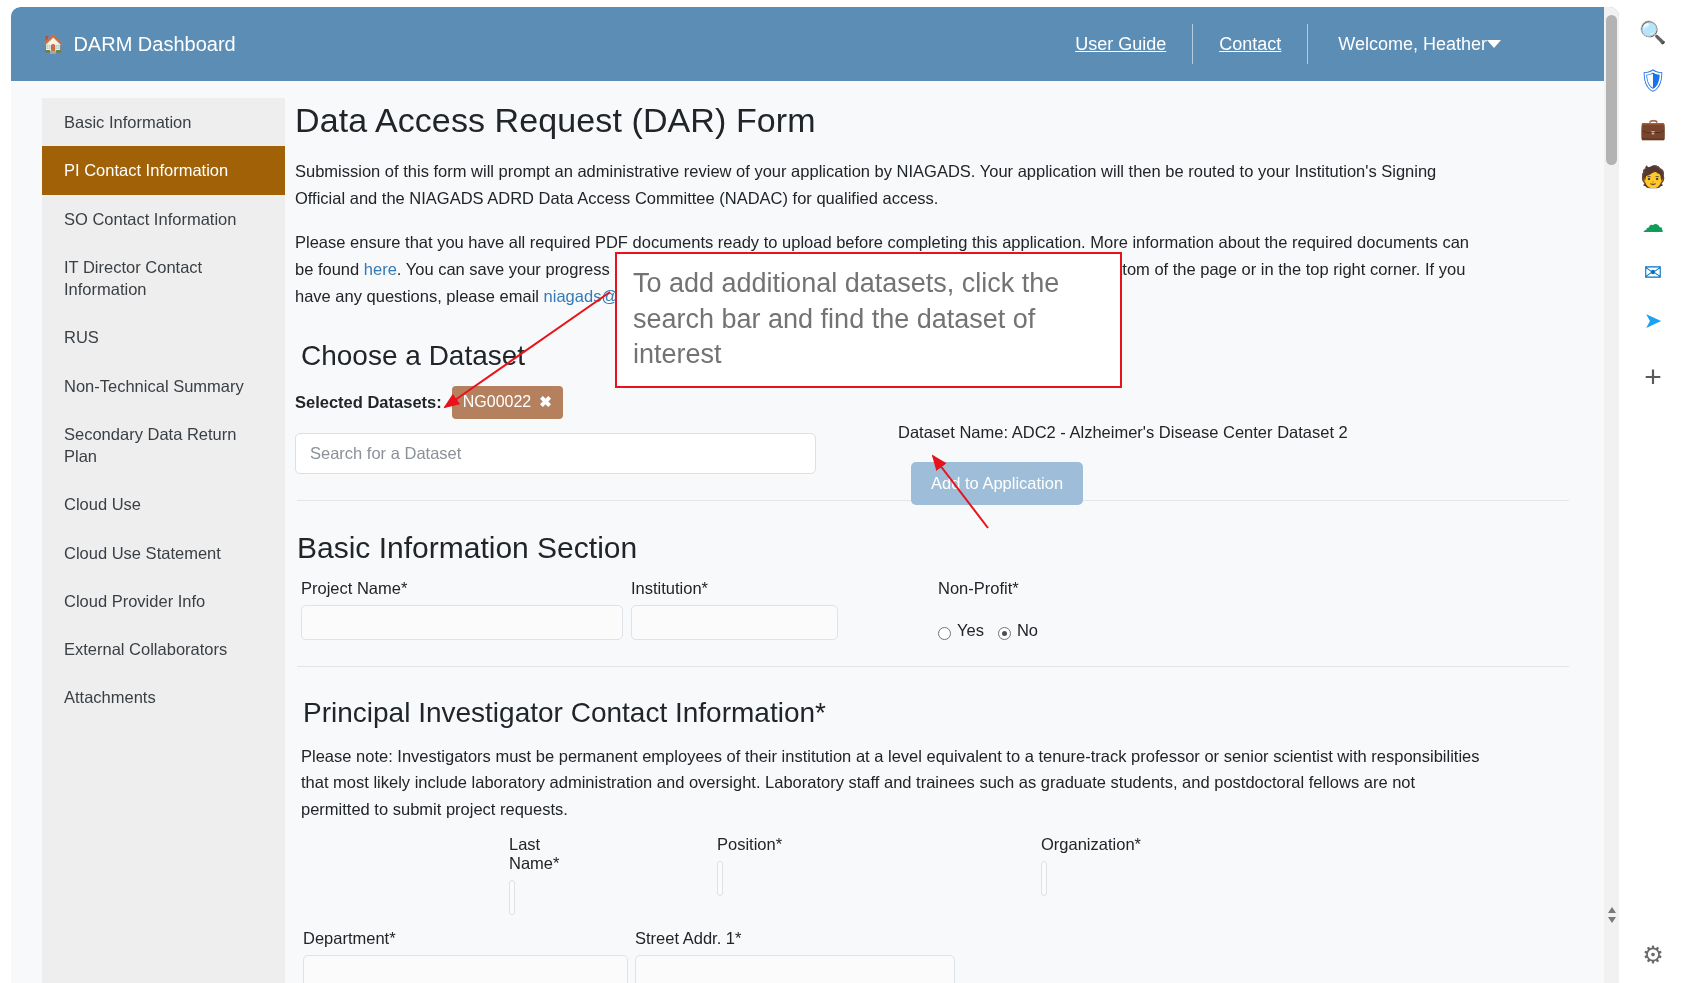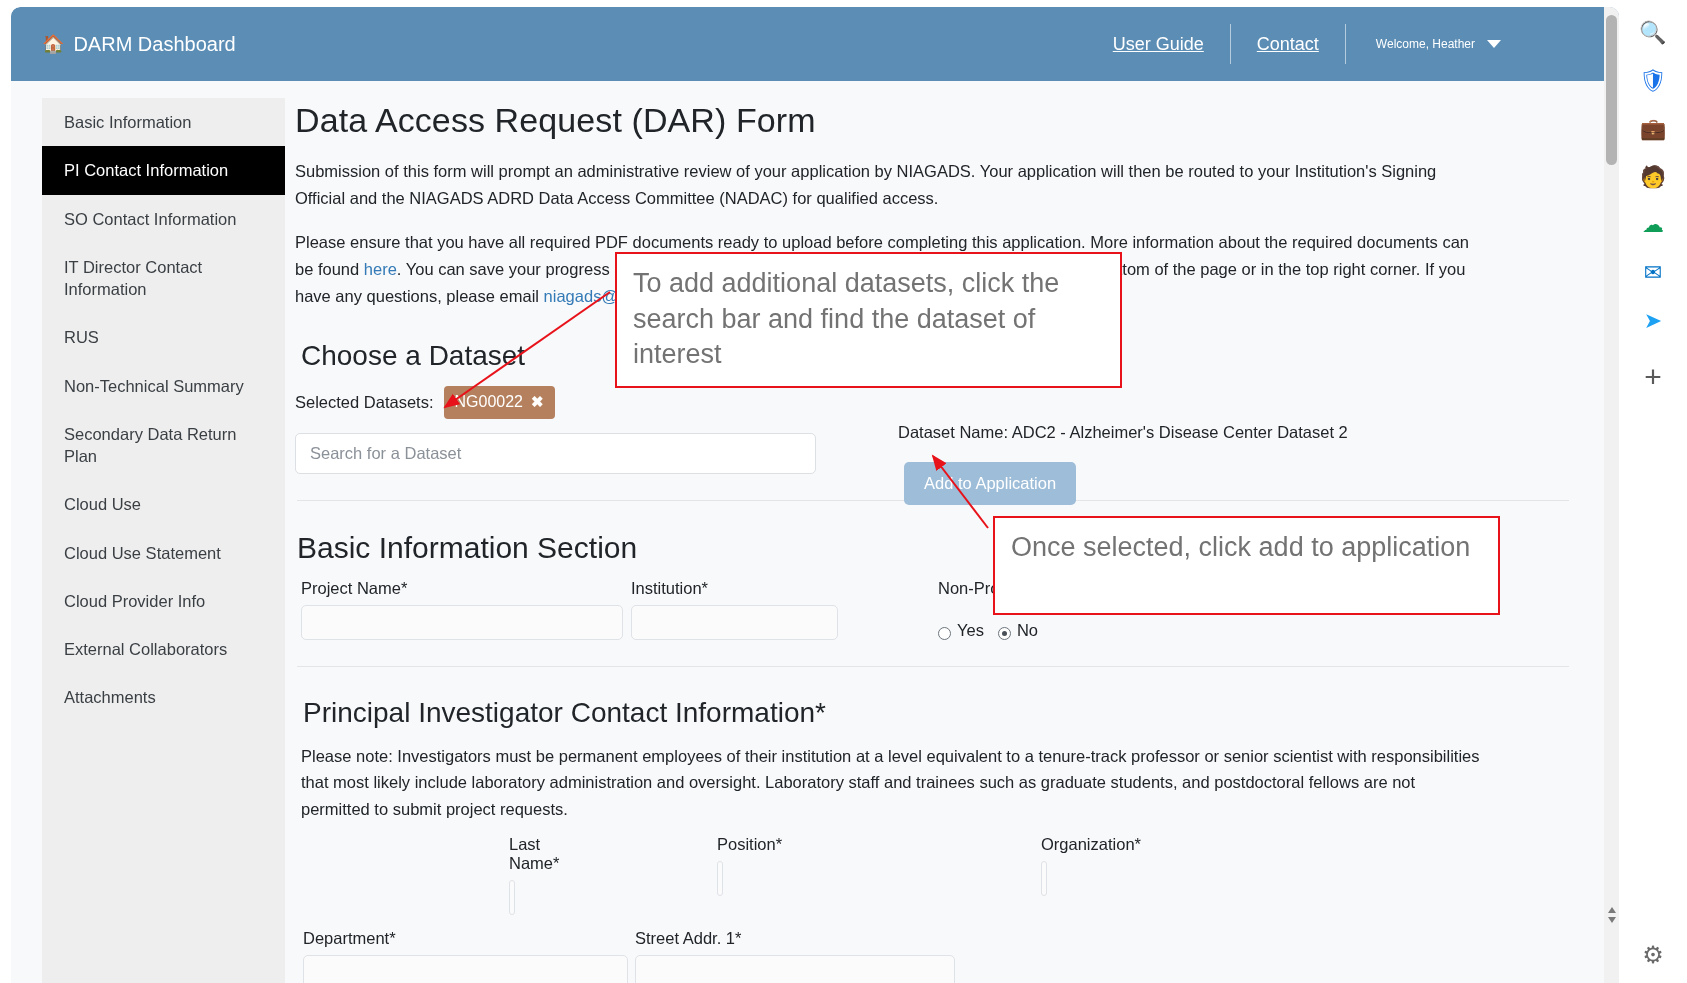--- a/index.html
+++ b/index.html
@@ -61,23 +61,23 @@
     color: #ffffff;
     padding: 0 26px;
     white-space: nowrap;
     line-height: 42px;
   }
   .nav-sep {
     width: 1px; height: 40px;
     background: rgba(255,255,255,0.55);
   }
   .nav-user {
-    font-size: 12px; color: #ffffff;
+    font-size: 18px; color: #ffffff;
     padding: 0 18px 0 30px;
-    display: flex; align-items: center; gap: 12px;
+    display: flex; align-items: center; gap: 0;
     white-space: nowrap;
     line-height: 42px;
   }
   .caret {
     width: 0; height: 0;
     border-left: 7px solid transparent;
     border-right: 7px solid transparent;
     border-top: 8px solid #ffffff;
   }
 
@@ -98,21 +98,21 @@
     background: #eeeeee;
   }
   .side-item {
     padding: 13px 16px 13px 22px;
     font-size: 16.5px;
     color: #3a3f44;
     line-height: 1.35;
     cursor: pointer;
   }
   .side-item.active {
-    background: #000000;
+    background: #a16207;
     color: #ffffff;
   }
 
   
   .content {
     position: absolute;
     left: 284px; top: 0;
     width: 1290px;
     padding-right: 14px;
   }
@@ -144,21 +144,21 @@
   }
 
   .selected-row {
     display: flex;
     align-items: center;
     gap: 10px;
     margin: 0 0 14px 0;
   }
   .selected-label {
     font-size: 16.5px;
-    font-weight: normal;
+    font-weight: bold;
     color: #212529;
   }
   .badge-ds {
     background: #b5805d;
     color: #ffffff;
     font-size: 16px;
     padding: 7px 11px 8px 11px;
     border-radius: 4px;
     display: inline-flex;
     align-items: center;
@@ -198,21 +198,21 @@
   }
   .add-btn {
     background: #9dbdd8;
     border: none;
     color: #ffffff;
     font-size: 16.5px;
     padding: 12px 20px;
     border-radius: 5px;
     cursor: pointer;
     font-family: "Liberation Sans", sans-serif;
-    margin-left: 6px;
+    margin-left: 13px;
   }
 
   hr.divider {
     border: none;
     border-top: 1px solid #e3e5e8;
     margin: 26px 2px 0 2px;
   }
 
   
   .form-label {
@@ -491,21 +491,20 @@
       <defs>
         <marker id="arrowhead" markerWidth="9" markerHeight="9" refX="7" refY="3.2" orient="auto">
           <polygon points="0 0, 8 3.2, 0 6.4" fill="#e8121a"></polygon>
         </marker>
       </defs>
       <line x1="599" y1="285" x2="434" y2="400" stroke="#e8121a" stroke-width="2" marker-end="url(#arrowhead)"></line>
       <line x1="977" y1="521" x2="922" y2="449" stroke="#e8121a" stroke-width="2" marker-end="url(#arrowhead)"></line>
     </svg>
 
     <div class="annot" id="annot-1">To add additional datasets, click the search bar and find the dataset of interest</div>
-    <div class="annot" id="annot-2">Once selected, click add to application</div>
 
     <div class="scrollbar">
       <div class="scroll-thumb"></div>
       <div class="scroll-arrow up"></div>
       <div class="scroll-arrow down"></div>
     </div>
 
   </div>
 
   <div class="os-rail">

